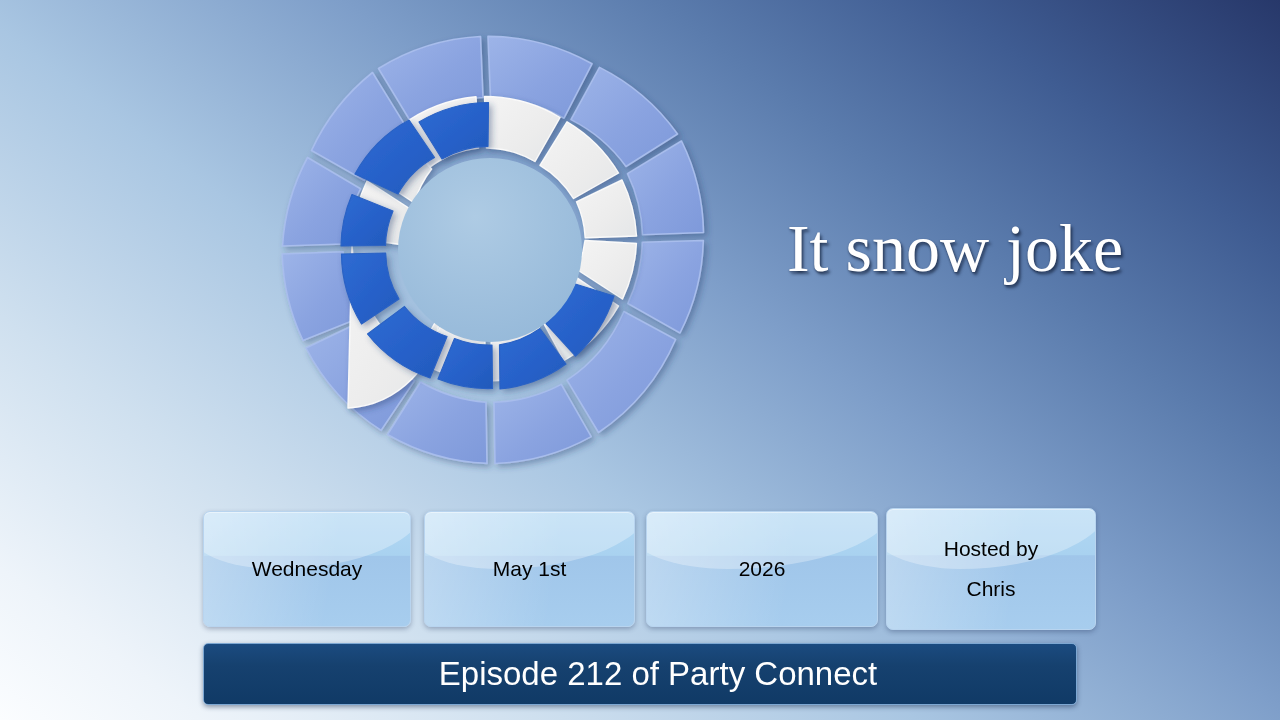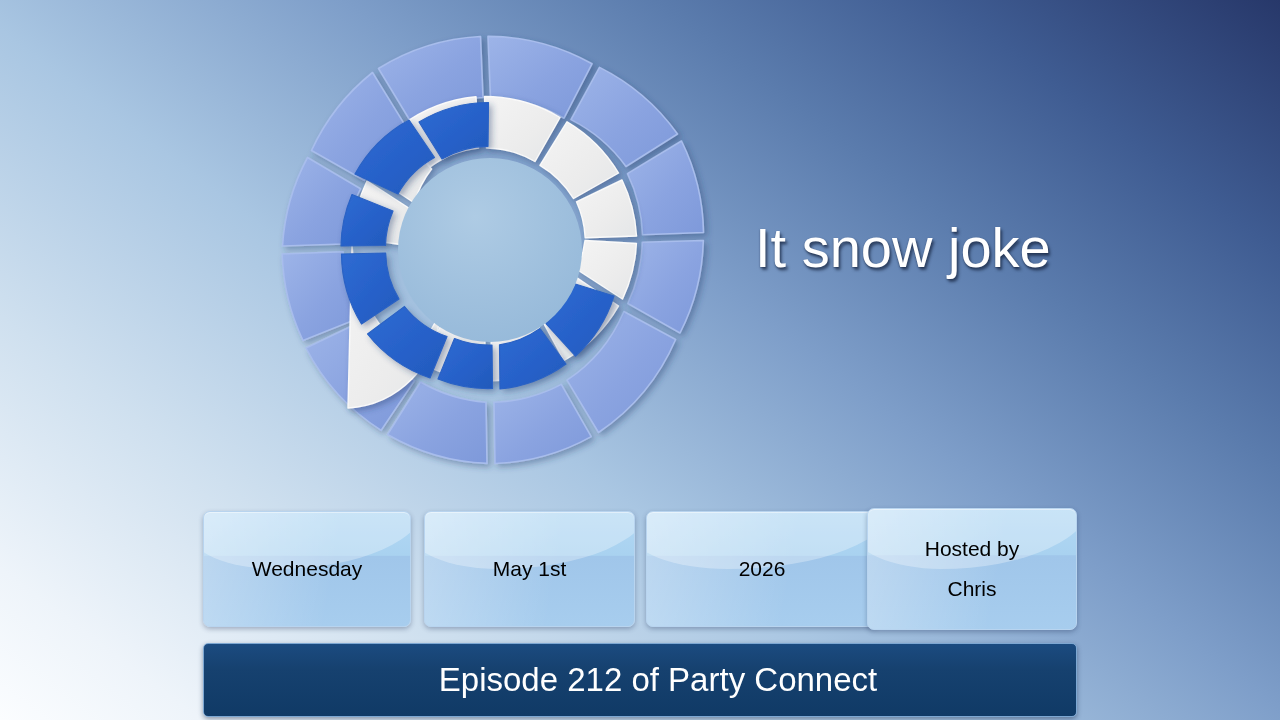--- a/index.html
+++ b/index.html
@@ -46,23 +46,23 @@
     height: 100%;
     overflow: visible;
   }
 
   
   #title {
     position: absolute;
     left: 755px;
     top: 198px;
     width: 400px;
-    text-align: left;
-    font-family: Liberation Sans, sans-serif;
-    font-size: 56px;
+    text-align: center;
+    font-family: Liberation Serif, serif;
+    font-size: 68px;
     line-height: 100px;
     color: #ffffff;
     white-space: nowrap;
     text-shadow:
       2px 3px 3px rgba(18, 30, 56, 0.62),
       0 1px 2px rgba(18, 30, 56, 0.5);
   }
 
   
   #fact-row {
@@ -99,20 +99,21 @@
     top: -42%;
     width: 116%;
     height: 92%;
     background: rgba(255, 255, 255, 0.30);
     border-radius: 0 0 78% 46%;
     pointer-events: none;
   }
   .fact-box.tall {
     top: 0;
     height: 122px;
+    margin-left: 19px;
   }
   .fact-line {
     position: relative;
     z-index: 2;
     font-size: 21px;
     line-height: 40px;
     color: #000000;
     text-align: center;
     white-space: nowrap;
   }
@@ -121,21 +122,21 @@
   #box-1 { left: 221px; width: 211px; }
   #box-2 { left: 443px; width: 232px; }
   #box-3 { left: 664px; width: 210px; }
 
   
   #banner {
     position: absolute;
     left: 203px;
     top: 643px;
     width: 874px;
-    height: 74px;
+    height: 62px;
     box-sizing: border-box;
     border: 1.5px solid #7da7d2;
     border-radius: 5px;
     background: linear-gradient(180deg, #1b4b80 0%, #16416f 35%, #103a66 100%);
     box-shadow: 0 2px 5px rgba(20, 38, 70, 0.45);
     display: flex;
     align-items: center;
     justify-content: center;
     padding-left: 36px;
   }

